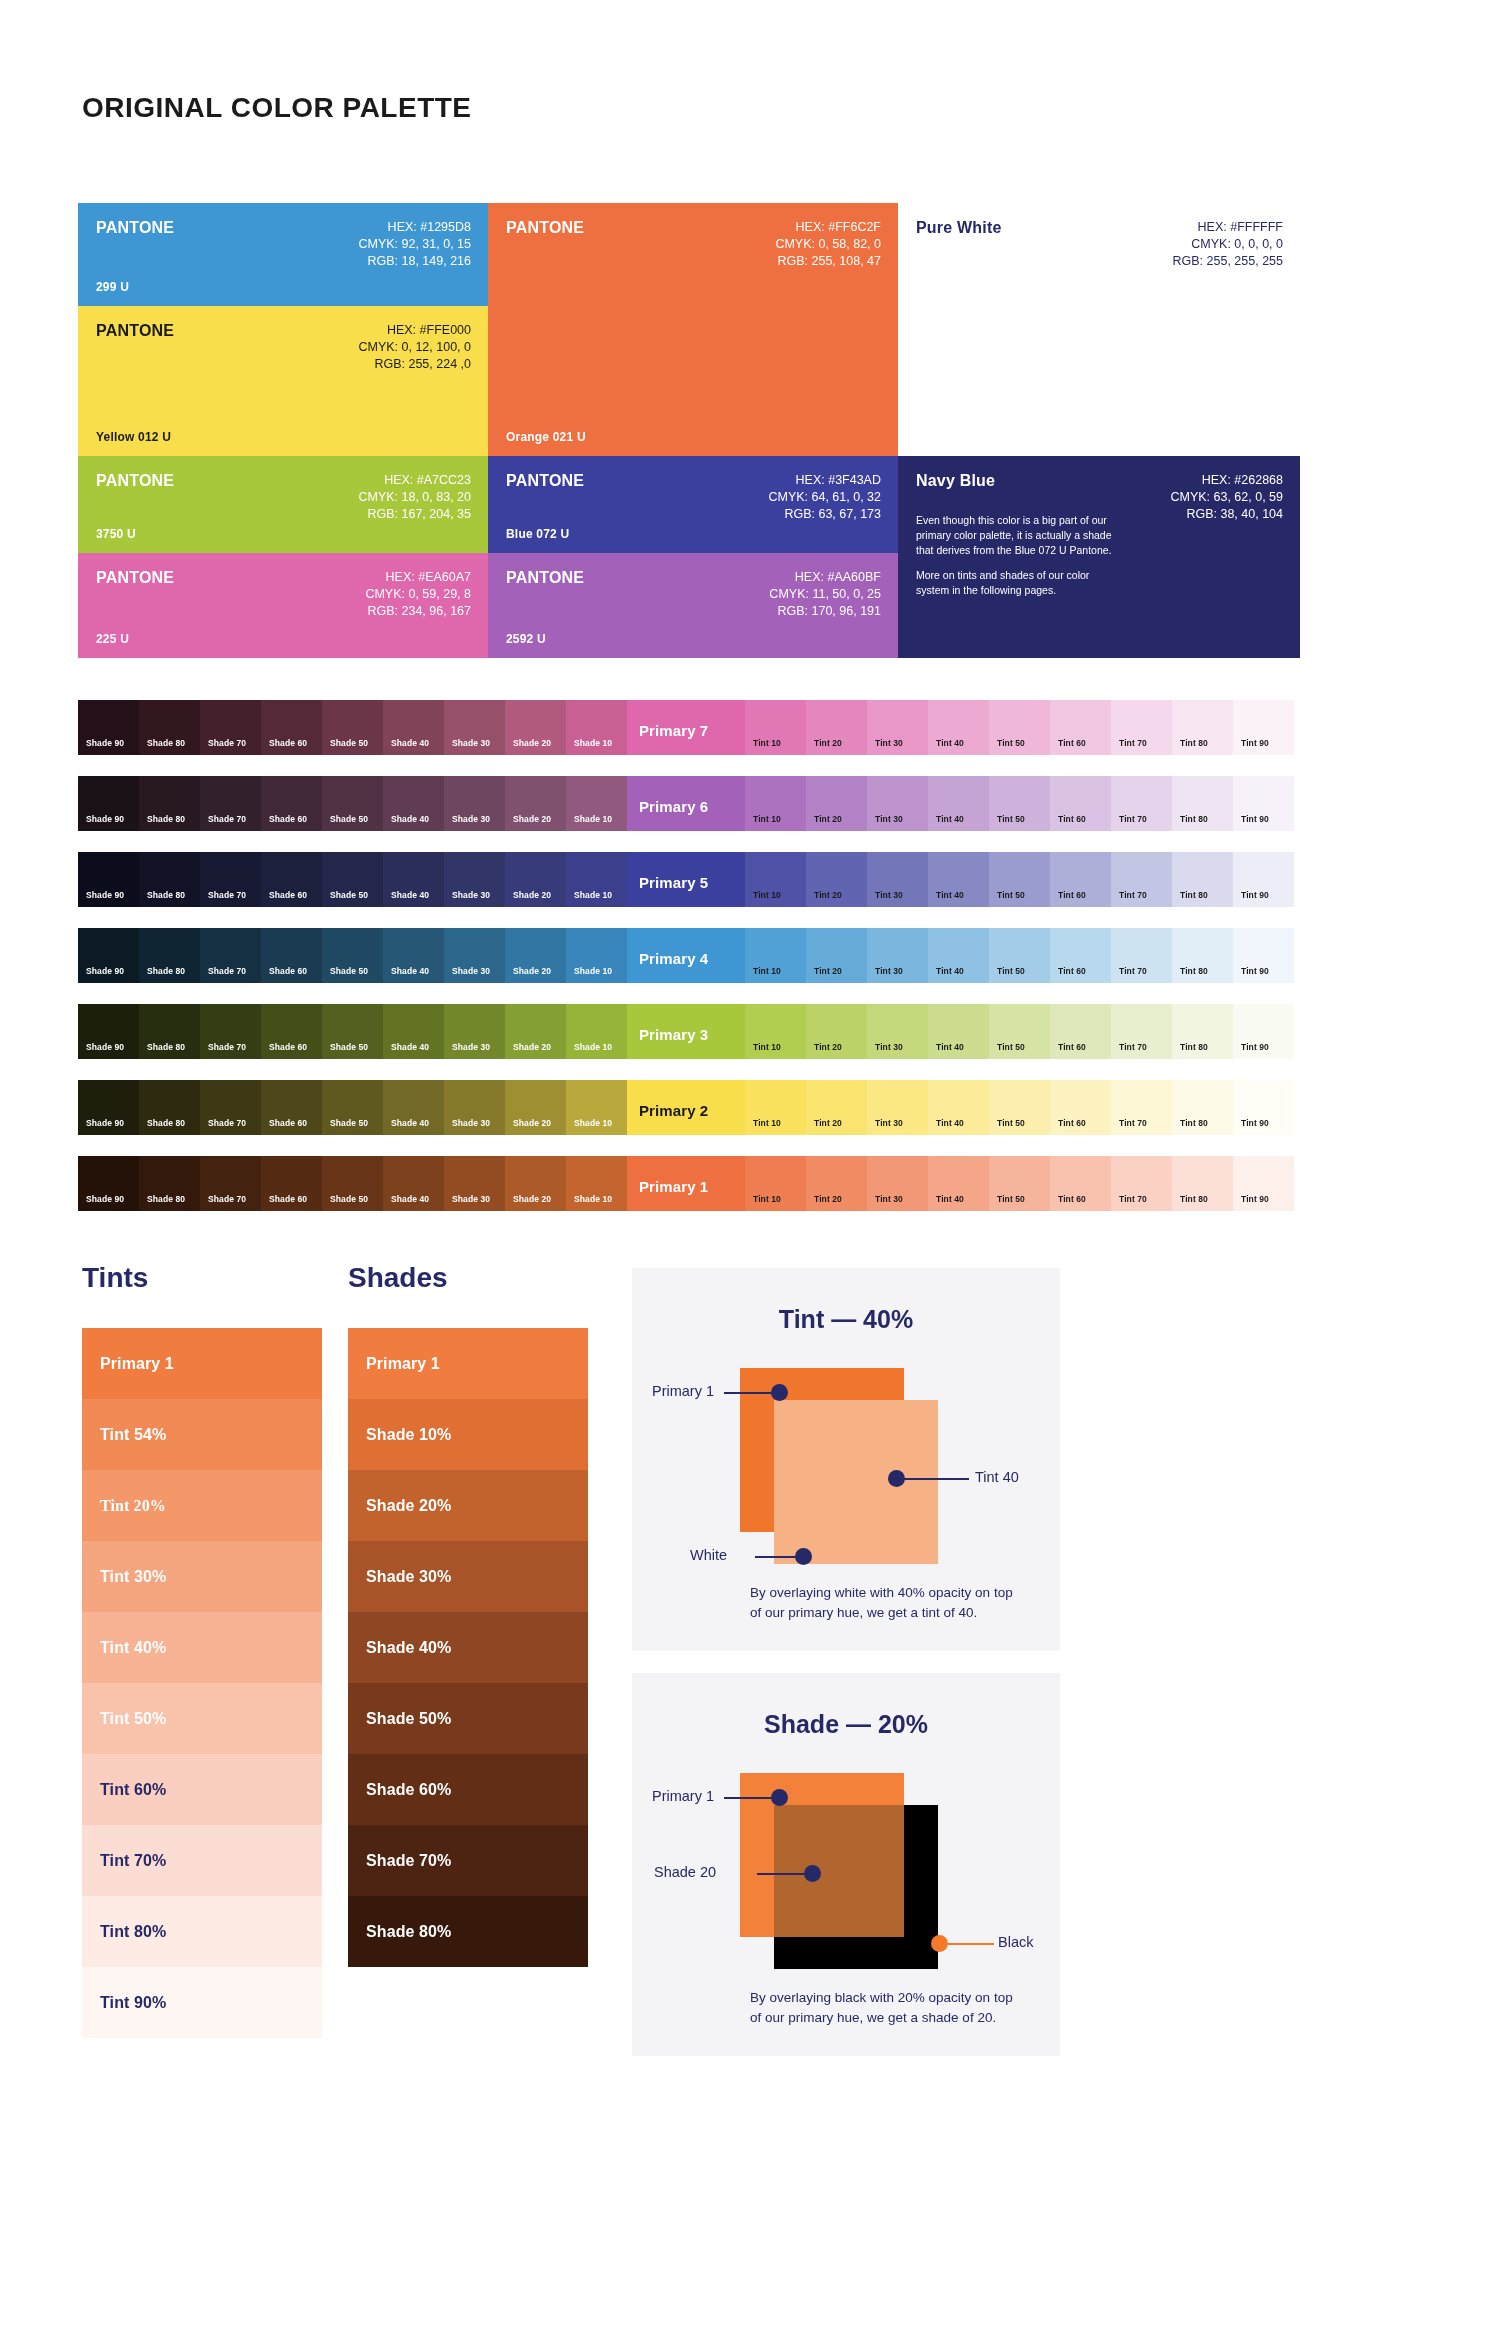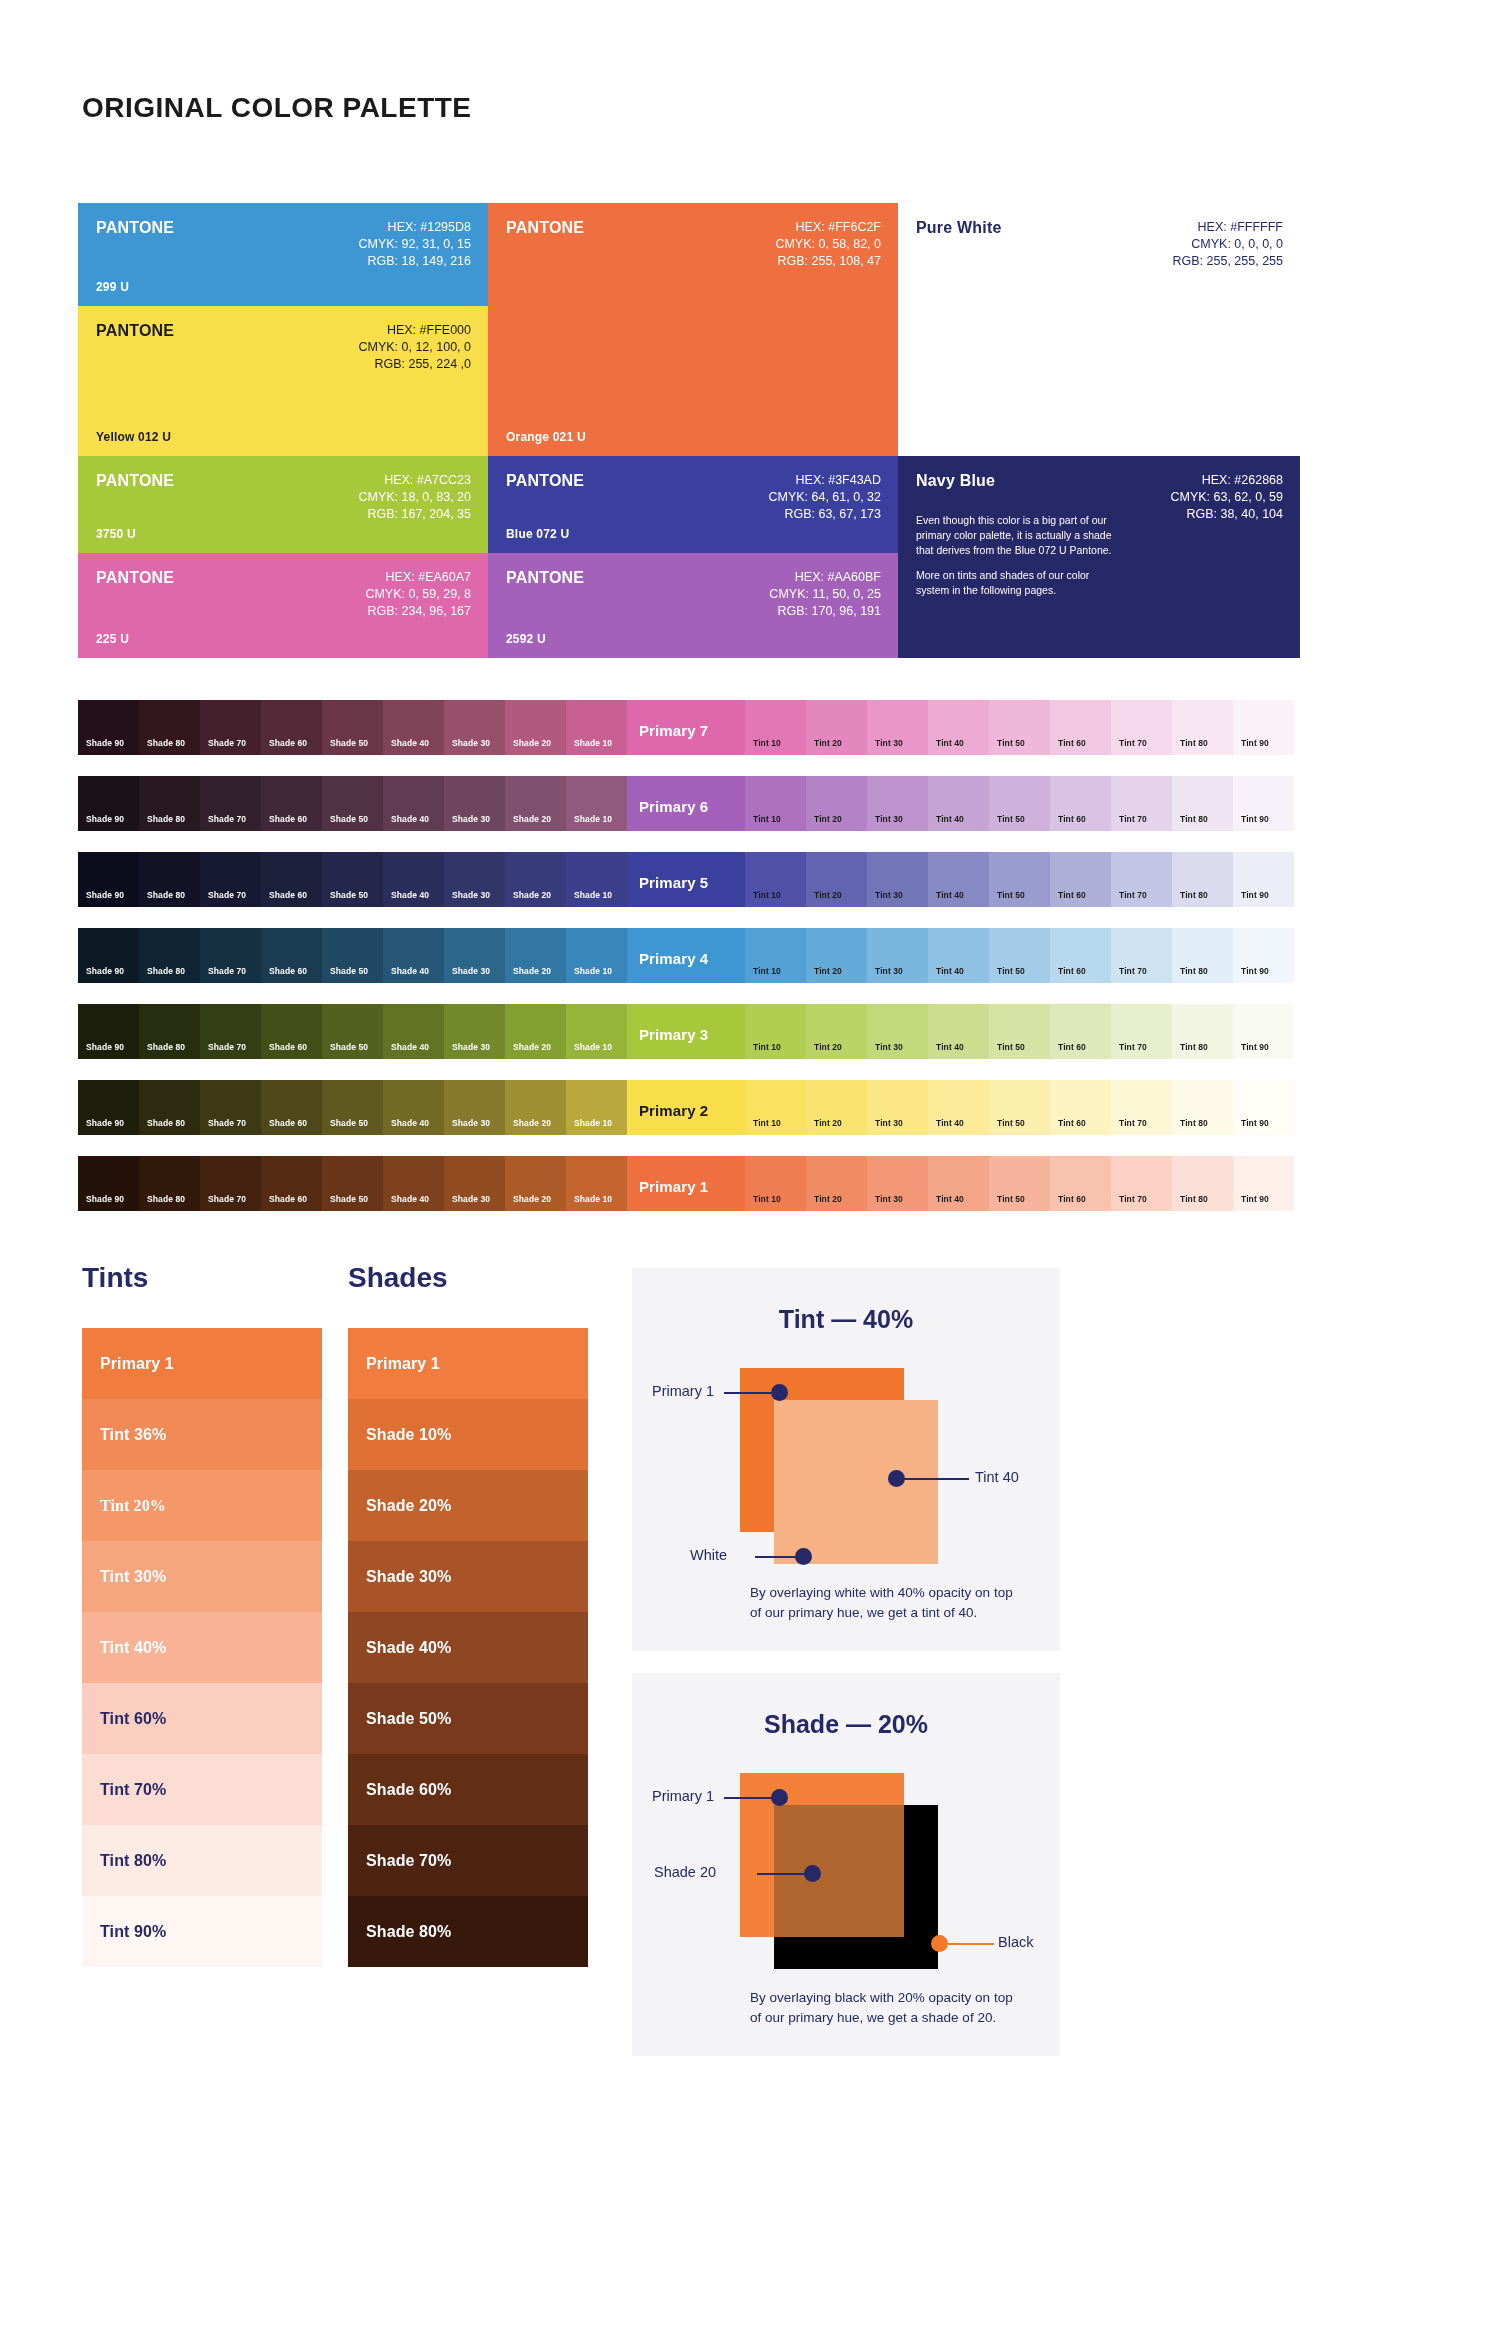--- a/index.html
+++ b/index.html
@@ -623,30 +623,33 @@
     </div>
 
   <div class="colhead tints">Tints</div>
   <div class="colhead shades">Shades</div>
 
   <div class="swcol tints" id="tints-col">
       <div class="row" style="background: rgb(240, 124, 63);">
         <span style="color: rgb(255, 255, 255);">Primary 1</span>
       </div>
       <div class="row" style="background: rgb(242, 138, 85);">
-        <span style="color: rgb(255, 255, 255);">Tint 36%</span>
+        <span style="color: rgb(255, 255, 255);">Tint 54%</span>
       </div>
       <div class="row" style="background: rgb(244, 152, 106); font-family: Liberation Serif, serif;">
         <span style="color: rgb(255, 255, 255);">Tint 20%</span>
       </div>
       <div class="row" style="background: rgb(245, 166, 127);">
         <span style="color: rgb(255, 255, 255);">Tint 30%</span>
       </div>
       <div class="row" style="background: rgb(247, 179, 148);">
         <span style="color: rgb(255, 255, 255);">Tint 40%</span>
+      </div>
+      <div class="row" style="background: rgb(249, 194, 170);">
+        <span style="color: rgb(255, 255, 255);">Tint 50%</span>
       </div>
       <div class="row" style="background: rgb(250, 207, 191);">
         <span style="color: rgb(38, 40, 104);">Tint 60%</span>
       </div>
       <div class="row" style="background: rgb(251, 221, 211);">
         <span style="color: rgb(38, 40, 104);">Tint 70%</span>
       </div>
       <div class="row" style="background: rgb(253, 235, 228);">
         <span style="color: rgb(38, 40, 104);">Tint 80%</span>
       </div>

